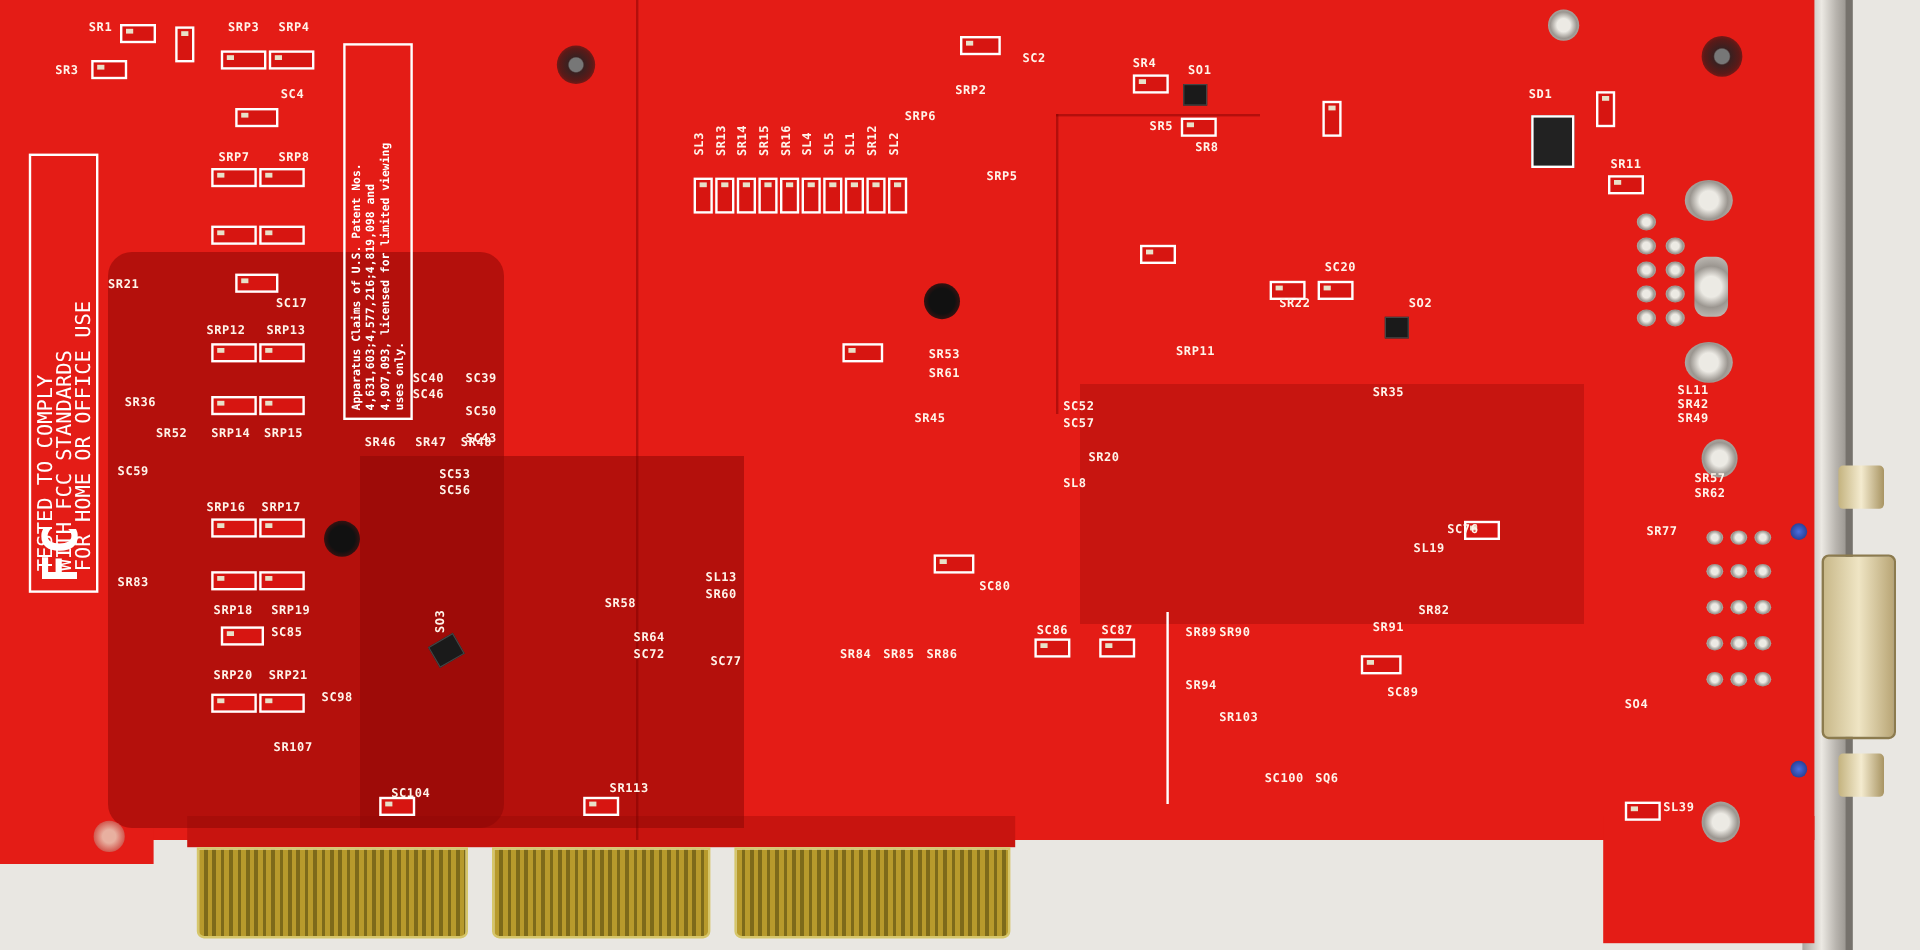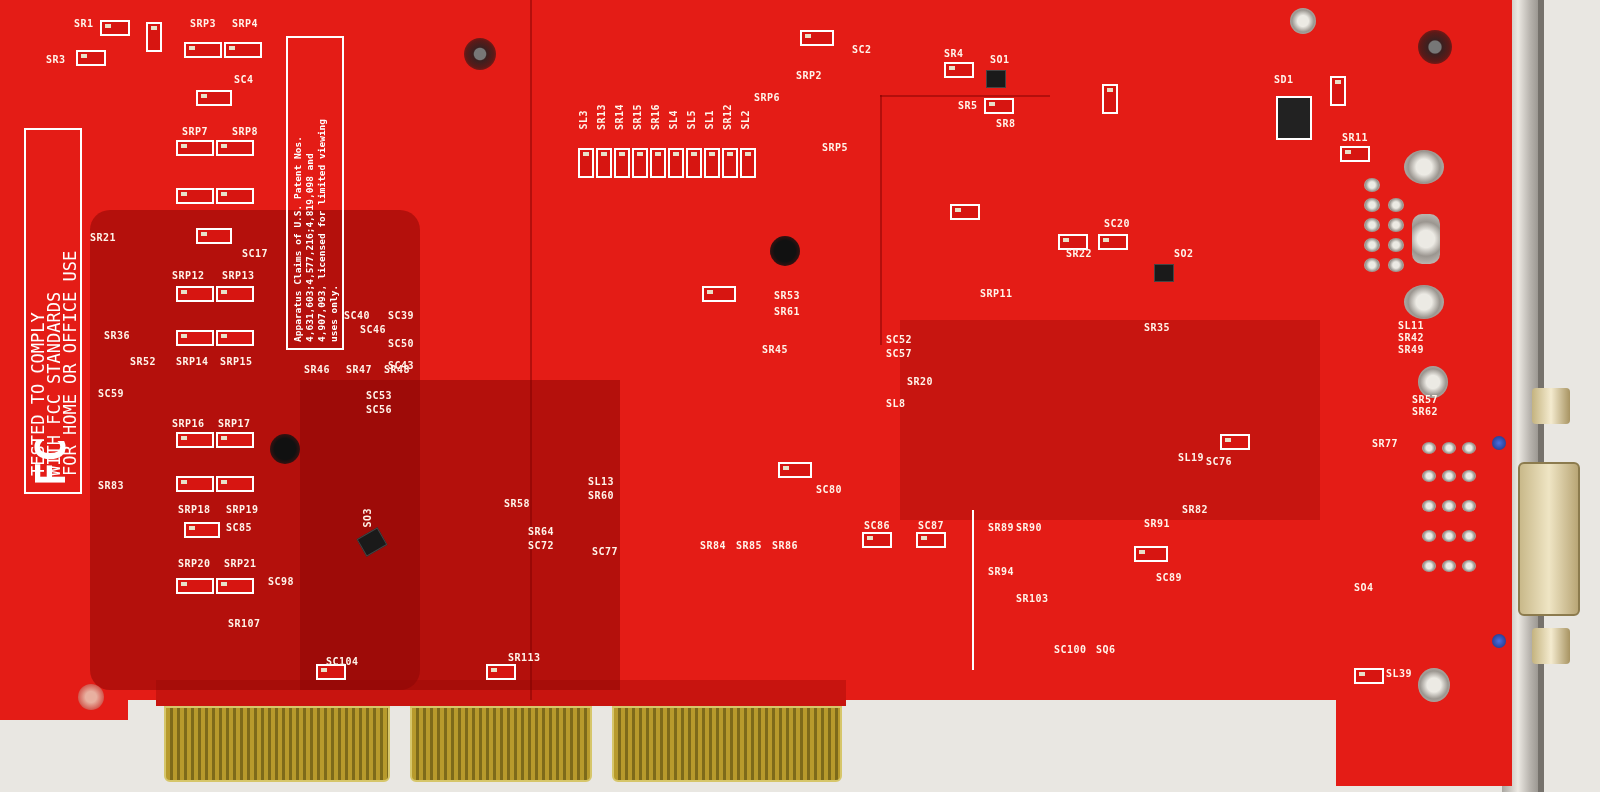--- a/index.html
+++ b/index.html
@@ -176,21 +176,21 @@
   <div class="pad" style="left:916px;top:532px;"></div>
 
   <span class="silk" style="left:74px;top:18px;">SR1</span>
   <span class="silk" style="left:46px;top:54px;">SR3</span>
   <span class="silk" style="left:190px;top:18px;">SRP3</span>
   <span class="silk" style="left:232px;top:18px;">SRP4</span>
   <span class="silk" style="left:234px;top:74px;">SC4</span>
   <span class="silk" style="left:182px;top:126px;">SRP7</span>
   <span class="silk" style="left:232px;top:126px;">SRP8</span>
   <span class="silk" style="left:90px;top:232px;">SR21</span>
-  <span class="silk" style="left:242px;top:248px;">SC17</span>
+  <span class="silk" style="left:230px;top:248px;">SC17</span>
 
   <span class="silk v" style="left:578px;top:110px;">SL3</span>
   <span class="silk v" style="left:596px;top:104px;">SR13</span>
   <span class="silk v" style="left:614px;top:104px;">SR14</span>
   <span class="silk v" style="left:632px;top:104px;">SR15</span>
   <span class="silk v" style="left:650px;top:104px;">SR16</span>
   <span class="silk v" style="left:668px;top:110px;">SL4</span>
   <span class="silk v" style="left:686px;top:110px;">SL5</span>
   <span class="silk v" style="left:704px;top:110px;">SL1</span>
   <span class="silk v" style="left:722px;top:104px;">SR12</span>
@@ -217,21 +217,21 @@
   <span class="silk" style="left:1398px;top:344px;">SR49</span>
   <span class="silk" style="left:1412px;top:394px;">SR57</span>
   <span class="silk" style="left:1412px;top:406px;">SR62</span>
   <span class="silk" style="left:1372px;top:438px;">SR77</span>
   <span class="silk" style="left:1386px;top:668px;">SL39</span>
 
   <span class="silk" style="left:172px;top:270px;">SRP12</span>
   <span class="silk" style="left:222px;top:270px;">SRP13</span>
   <span class="silk" style="left:104px;top:330px;">SR36</span>
   <span class="silk" style="left:344px;top:310px;">SC40</span>
-  <span class="silk" style="left:360px;top:324px;">SC46</span>
+  <span class="silk" style="left:344px;top:324px;">SC46</span>
   <span class="silk" style="left:388px;top:310px;">SC39</span>
   <span class="silk" style="left:388px;top:324px;margin-top:36px;">SC43</span>
   <span class="silk" style="left:388px;top:338px;">SC50</span>
   <span class="silk" style="left:304px;top:364px;">SR46</span>
   <span class="silk" style="left:346px;top:364px;">SR47</span>
   <span class="silk" style="left:384px;top:364px;">SR48</span>
   <span class="silk" style="left:366px;top:390px;">SC53</span>
   <span class="silk" style="left:366px;top:404px;">SC56</span>
   <span class="silk" style="left:130px;top:356px;">SR52</span>
   <span class="silk" style="left:176px;top:356px;">SRP14</span>
@@ -274,16 +274,16 @@
 
   <span class="silk" style="left:988px;top:522px;">SR89</span>
   <span class="silk" style="left:1016px;top:522px;">SR90</span>
   <span class="silk" style="left:988px;top:566px;">SR94</span>
   <span class="silk" style="left:1016px;top:593px;">SR103</span>
   <span class="silk" style="left:1144px;top:518px;">SR91</span>
   <span class="silk" style="left:1156px;top:572px;">SC89</span>
   <span class="silk" style="left:1054px;top:644px;">SC100</span>
   <span class="silk" style="left:1096px;top:644px;">SQ6</span>
   <span class="silk" style="left:1178px;top:452px;">SL19</span>
-  <span class="silk" style="left:1206px;top:456px;">SC76</span>
+  <span class="silk" style="left:1206px;top:436px;">SC76</span>
   <span class="silk" style="left:1182px;top:504px;">SR82</span>
   <span class="silk" style="left:1354px;top:582px;text-align:center;">SO4</span>
 </div>
 
 </body></html>

